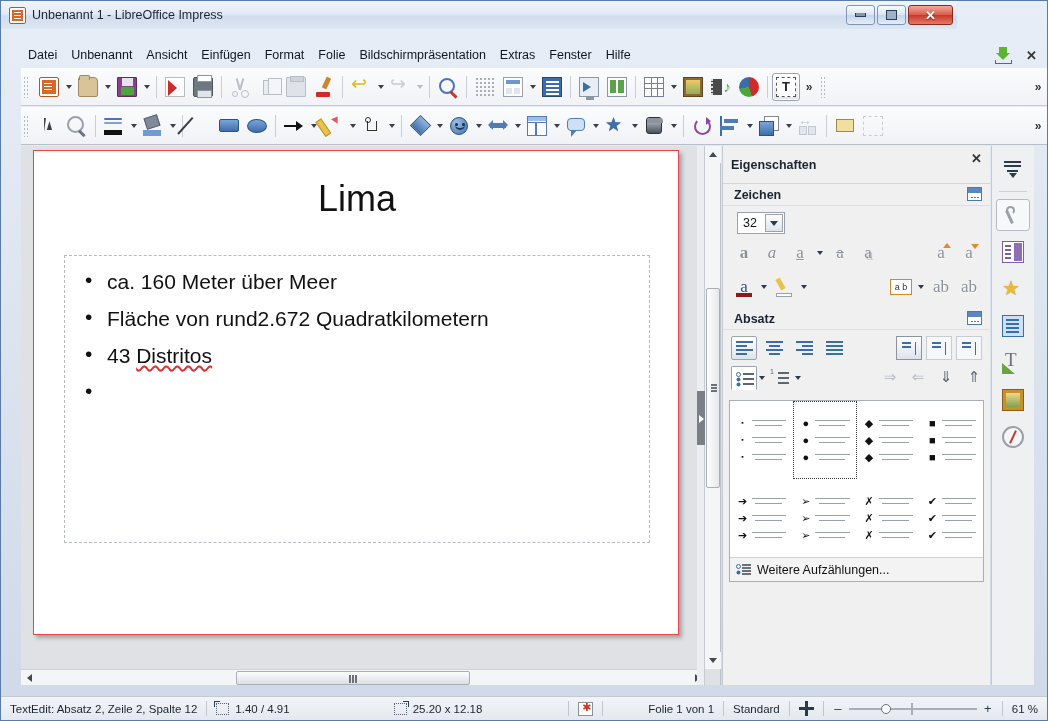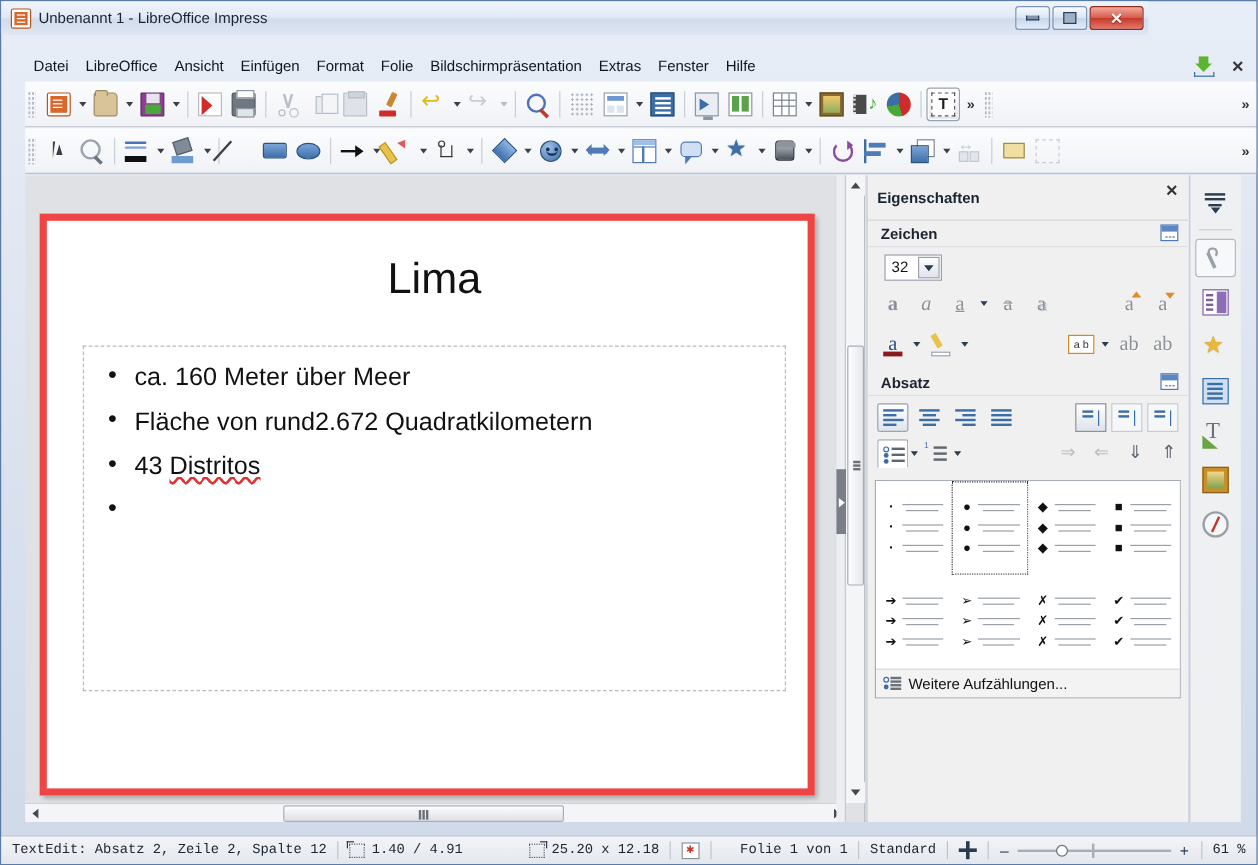--- a/index.html
+++ b/index.html
@@ -195,22 +195,22 @@
   .ic-dist::after{content:"";position:absolute;left:1px;bottom:1px;width:6px;height:7px;background:#e2e5ea;border:1px solid #c3c8d0;box-shadow:9px 0 0 -1px #e2e5ea,9px 0 0 0 #c3c8d0;}
   .ic-shadow{background:#f0dfa0;border:1px solid #9a8b52;width:18px;height:13px;}
   .ic-crop{border:1.5px dashed #c8ccd3;}
 
   
   #workarea {
     position:absolute; left:20px; top:145px; width:700px; height:539px;
     background:#dfe1e4; border-right:1px solid #bcc0c7;
   }
   #slide {
-    position:absolute; left:12px; top:32px; width:646px; height:485px;
-    background:#fff; border:6px solid #ef4444;
+    position:absolute; left:12px; top:4px; width:646px; height:485px;
+    background:#fff; border:1px solid #ef4444;
     box-shadow:3px 3px 4px rgba(0,0,0,.28);
   }
   #slide-title {
     position:absolute; left:20px; top:28px; width:606px;
     text-align:center; font-size:36px; color:#111; line-height:1.1;
   }
   #content-box {
     position:absolute; left:30px; top:104px; width:586px; height:288px;
     border:1px dashed #b6bac1;
   }
@@ -375,21 +375,21 @@
   .tic-styles::after{content:"";position:absolute;left:0;bottom:0;border-left:13px solid #6aa342;border-top:11px solid transparent;}
   .tic-master{background:#c98f2a;border:1.5px solid #8a5f16;padding:2px;}
   .tic-master::after{content:"";position:absolute;inset:3px;background:linear-gradient(180deg,#f3d78a,#7fa24f);}
   .tic-nav{border:2px solid #9aa0a8;border-radius:50%;background:#f5f6f8;}
   .tic-nav::after{content:"";position:absolute;left:8px;top:2px;width:2px;height:14px;background:#c0392b;transform:rotate(25deg);}
 
   
   #statusbar { position:absolute; left:0; bottom:0; width:1046px; height:24px;
     display:flex; align-items:center; background:linear-gradient(180deg,#f2f4f7,#e4e8ee);
     border-top:1px solid #c5c9d0; font-size:11.5px; color:#1b2430; }
-  #statusbar .cell { padding:0 9px; white-space:nowrap; display:flex; align-items:center; gap:6px;font-family:Liberation Mono, monospace; }
+  #statusbar .cell { padding:0 9px; white-space:nowrap; display:flex; align-items:center; gap:6px; }
   .sb-sep { width:1px; height:15px; background:#c0c5cd; }
   .pos-ic{width:13px;height:12px;border:1px dotted #5a6270;position:relative;flex:0 0 auto;}
   .pos-ic::after{content:"";position:absolute;left:-3px;top:-3px;width:5px;height:5px;border-left:1.5px solid #2b3b4f;border-top:1.5px solid #2b3b4f;}
   .size-ic{width:13px;height:12px;border:1px dotted #5a6270;position:relative;flex:0 0 auto;}
   .size-ic::after{content:"";position:absolute;right:-3px;top:-3px;width:5px;height:5px;border-right:1.5px solid #2b3b4f;border-top:1.5px solid #2b3b4f;}
   .mod-ic{width:15px;height:14px;border:1px solid #8a9099;background:#fff;position:relative;}
   .mod-ic::after{content:"✱";position:absolute;left:3px;top:-2px;font-size:11px;color:#c0392b;}
   .fit-ic{width:15px;height:15px;position:relative;}
   .fit-ic::before{content:"";position:absolute;left:6px;top:0;width:3px;height:15px;background:#2b3b4f;}
   .fit-ic::after{content:"";position:absolute;left:0;top:6px;width:15px;height:3px;background:#2b3b4f;}
@@ -413,21 +413,21 @@
       <div class="wc wc-min"></div>
       <div class="wc wc-max"></div>
       <div class="wc wc-close">
           <span>✕</span>
         </div>
     </div>
   </div>
 
   <div id="menubar">
     <div class="menu-item">Datei</div>
-    <div class="menu-item">LibreOffice</div>
+    <div class="menu-item">Unbenannt</div>
     <div class="menu-item">Ansicht</div>
     <div class="menu-item">Einfügen</div>
     <div class="menu-item">Format</div>
     <div class="menu-item">Folie</div>
     <div class="menu-item">Bildschirmpräsentation</div>
     <div class="menu-item">Extras</div>
     <div class="menu-item">Fenster</div>
     <div class="menu-item">Hilfe</div>
     <div id="menubar-right">
       <div class="mb-save">

